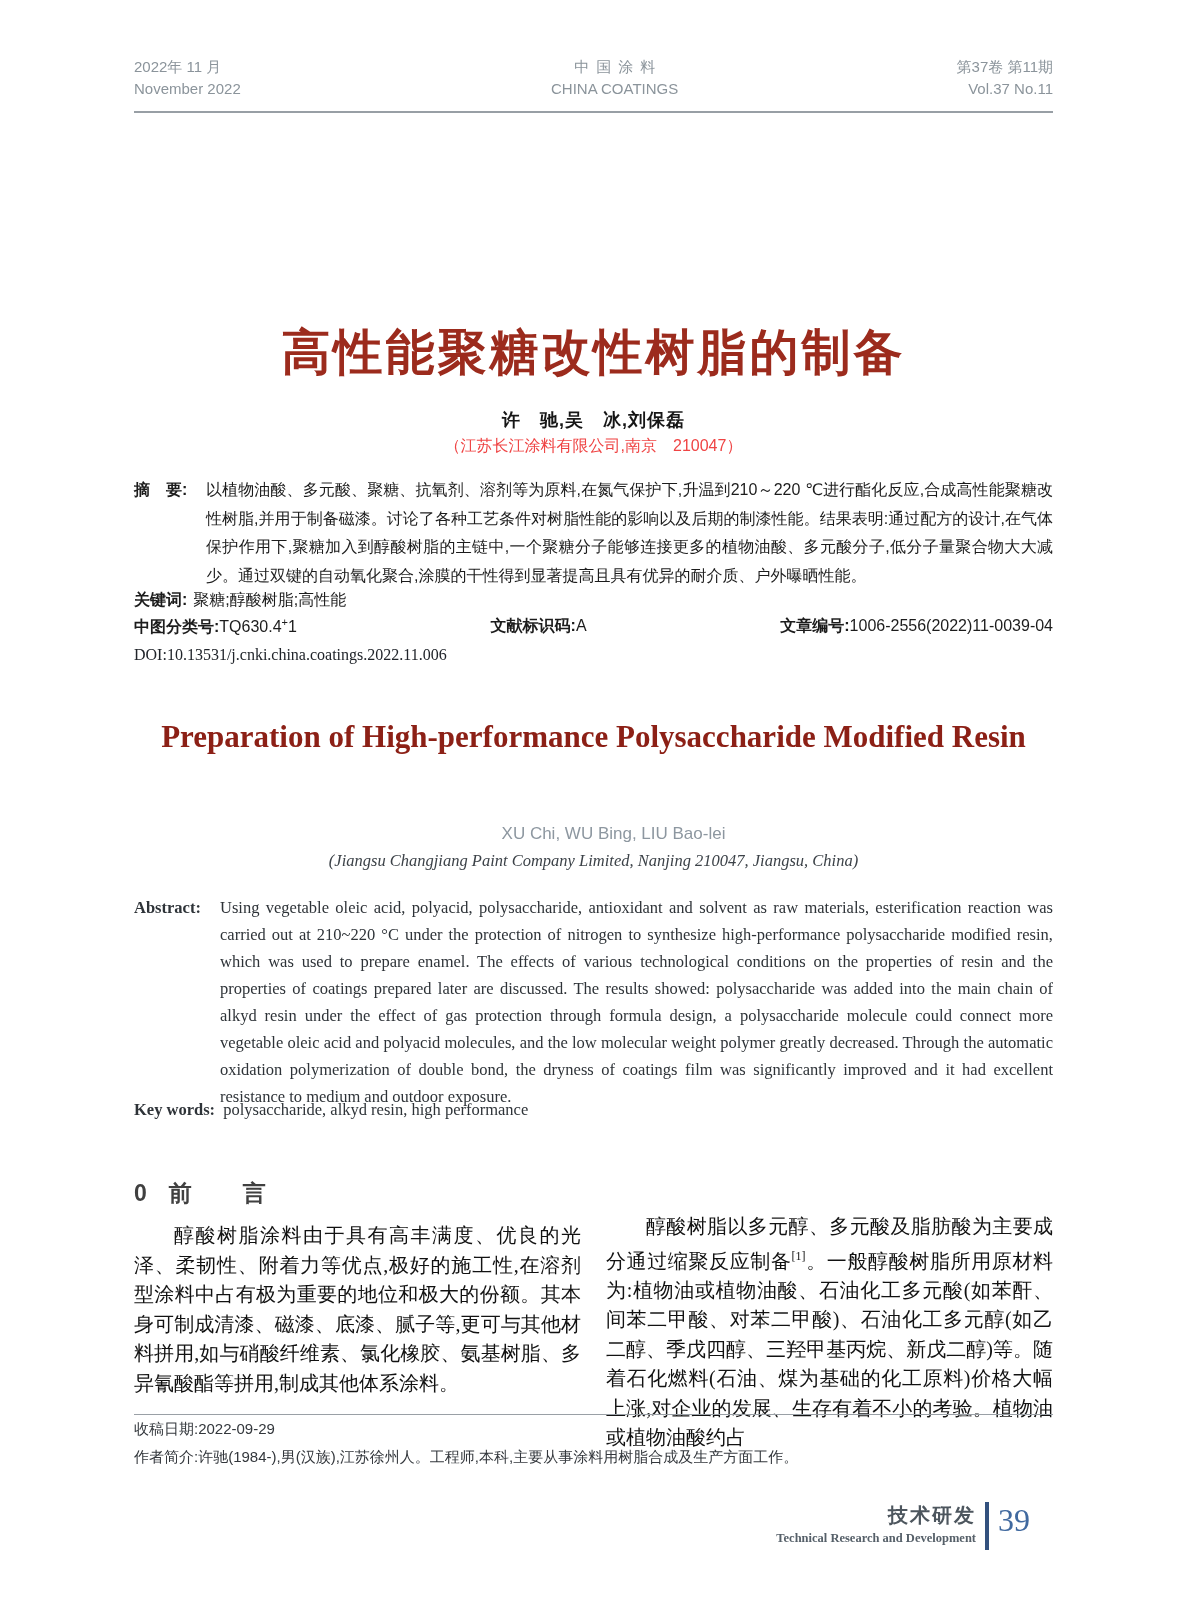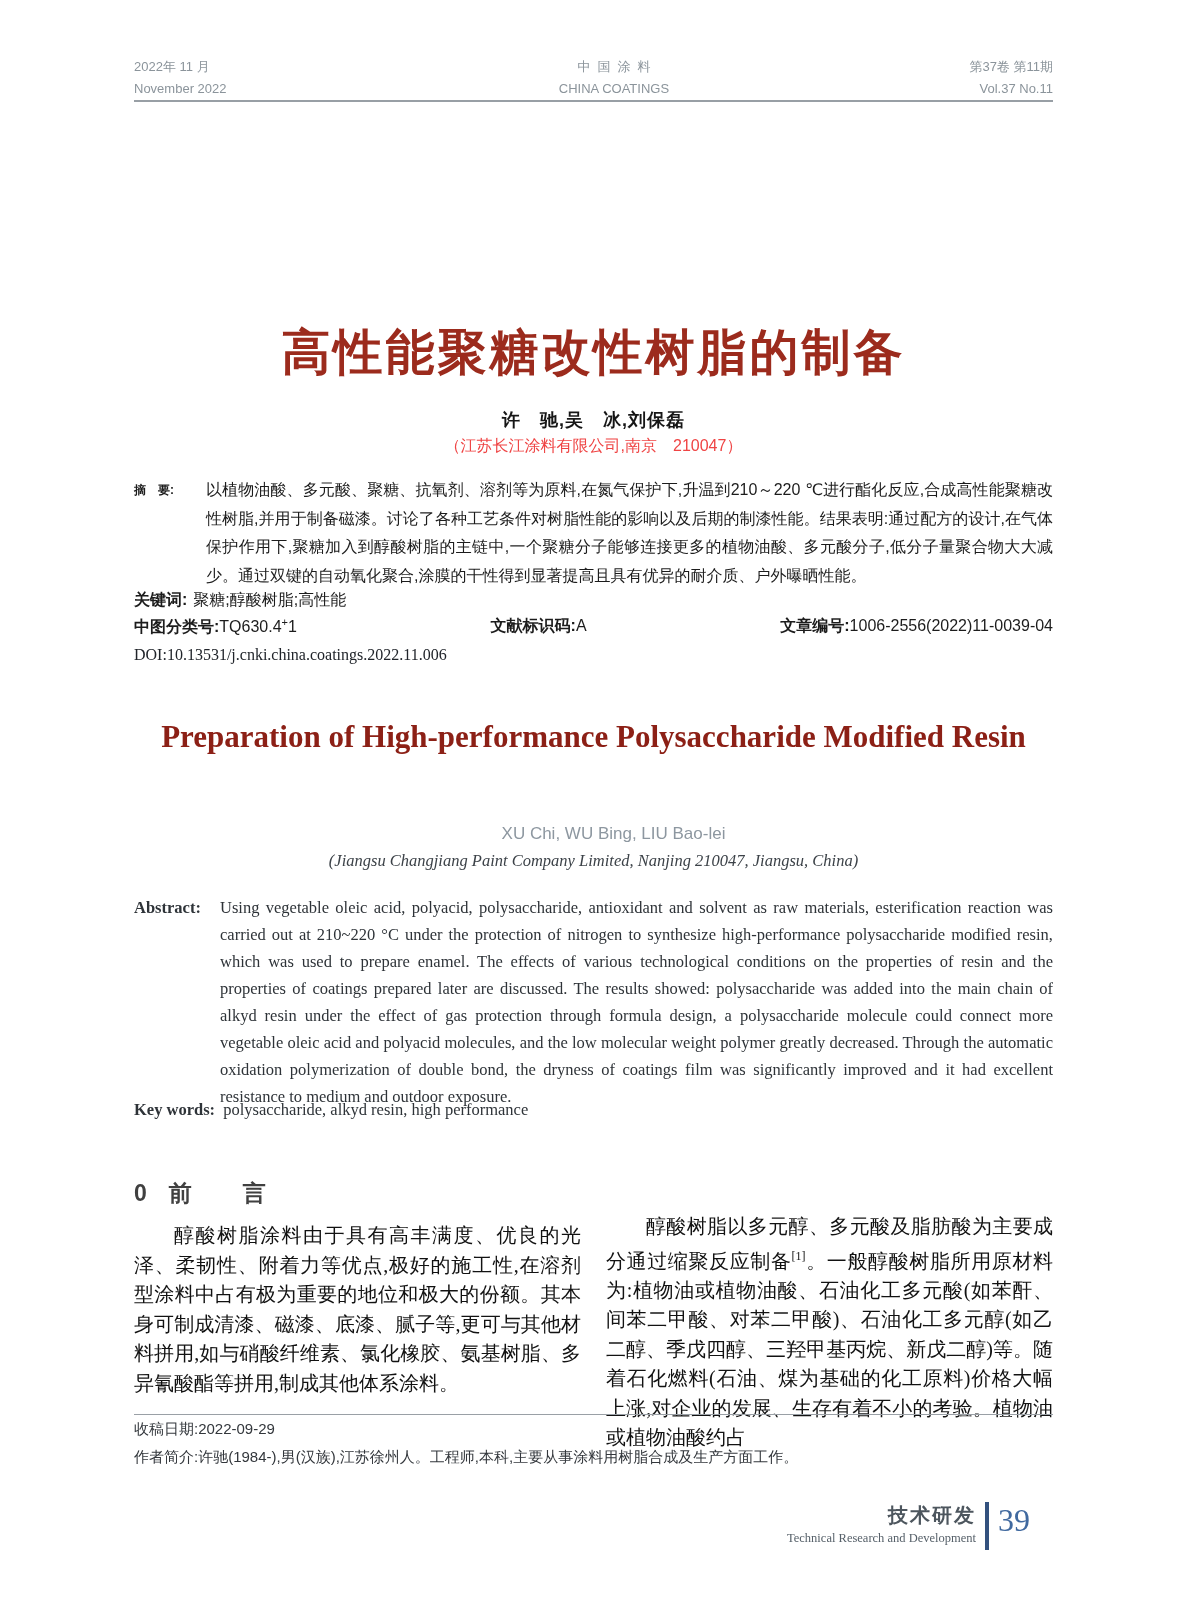--- a/index.html
+++ b/index.html
@@ -6,22 +6,22 @@
   html,body { background:#e8e8e8; }
   .page {
     position:relative; width:1187px; height:1600px; margin:0 auto;
     background:#ffffff; overflow:hidden;
     font-family:"Liberation Sans","DejaVu Sans",sans-serif; color:#1c1c1c;
   }
   
   .header {
     position:absolute; top:56px; left:134px; right:134px;
     display:flex; justify-content:space-between; align-items:flex-end;
-    border-bottom:2px solid #989fa5;
-    color:#8b949b; font-size:13px; line-height:22px;
+    padding-bottom:11px; border-bottom:2px solid #989fa5;
+    color:#8b949b; font-size:15px; line-height:22px;
   }
   .h-cell.center { text-align:center;margin-left:32px; }
   .h-cell.right  { text-align:right; }
   .cn-spaced { letter-spacing:7px; margin-right:-7px; }
   
   .cn-title {
     position:absolute; top:320px; left:0; right:0; text-align:center;
     font-size:49px; font-weight:700; letter-spacing:3px; color:#9c2b1d;
   }
   .cn-authors {
@@ -30,21 +30,21 @@
   }
   .cn-affiliation {
     position:absolute; top:436px; left:0; right:0; text-align:center;
     font-size:16px; font-weight:500; color:#ef4444;
   }
   
   .cn-abstract {
     position:absolute; top:476px; left:134px; width:919px; display:flex;
   }
   .abs-label-cn {
-    flex:none; width:72px; font-size:12px; font-weight:700; line-height:28.5px;
+    flex:none; width:72px; font-size:16px; font-weight:700; line-height:28.5px;
   }
   .cn-abstract .abs-text {
     font-size:16px; font-weight:500; line-height:28.5px; text-align:justify;
   }
   .cn-keywords {
     position:absolute; top:590px; left:134px; width:919px; font-size:16px;
   }
   .cn-keywords b { font-weight:700; margin-right:6px; }
   .meta-row {
     position:absolute; top:616px; left:134px; width:919px;
@@ -115,21 +115,21 @@
   }
   
   .page-footer {
     position:absolute; top:1502px; right:157px;
     display:flex; align-items:flex-start; gap:9px;
   }
   .f-text { text-align:right; }
   .f-cn { font-size:20px; font-weight:700; color:#4d565e; letter-spacing:2px; }
   .f-en {
     font-family:"Liberation Serif","DejaVu Serif",serif;
-    font-size:12.5px; font-weight:400; color:#566069; margin-top:2px;
+    font-size:12.5px; font-weight:700; color:#566069; margin-top:2px;
   }
   .f-bar { width:4px; height:48px; background:#33517e; }
   .f-num {
     font-family:"Liberation Serif","DejaVu Serif",serif;
     font-size:32px; color:#40699f;
   }
 </style>
 </head>
 <body>
 

